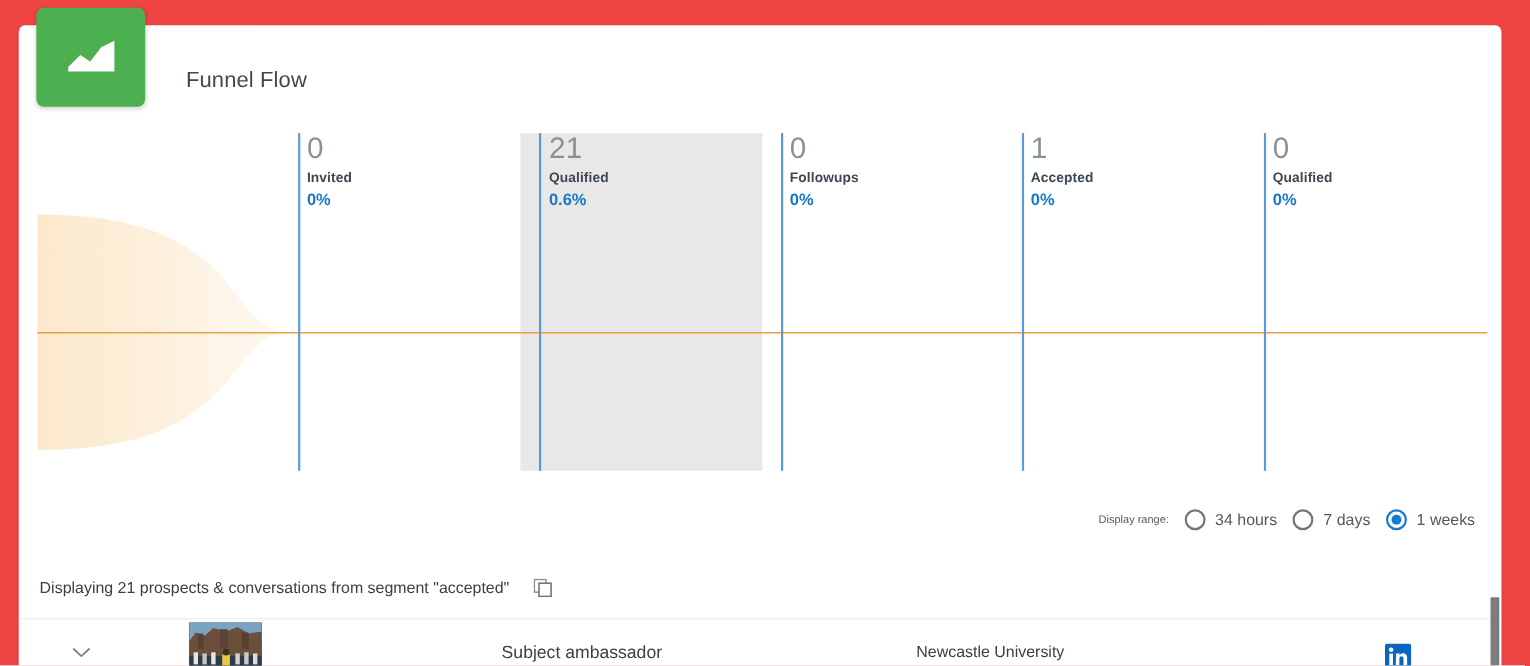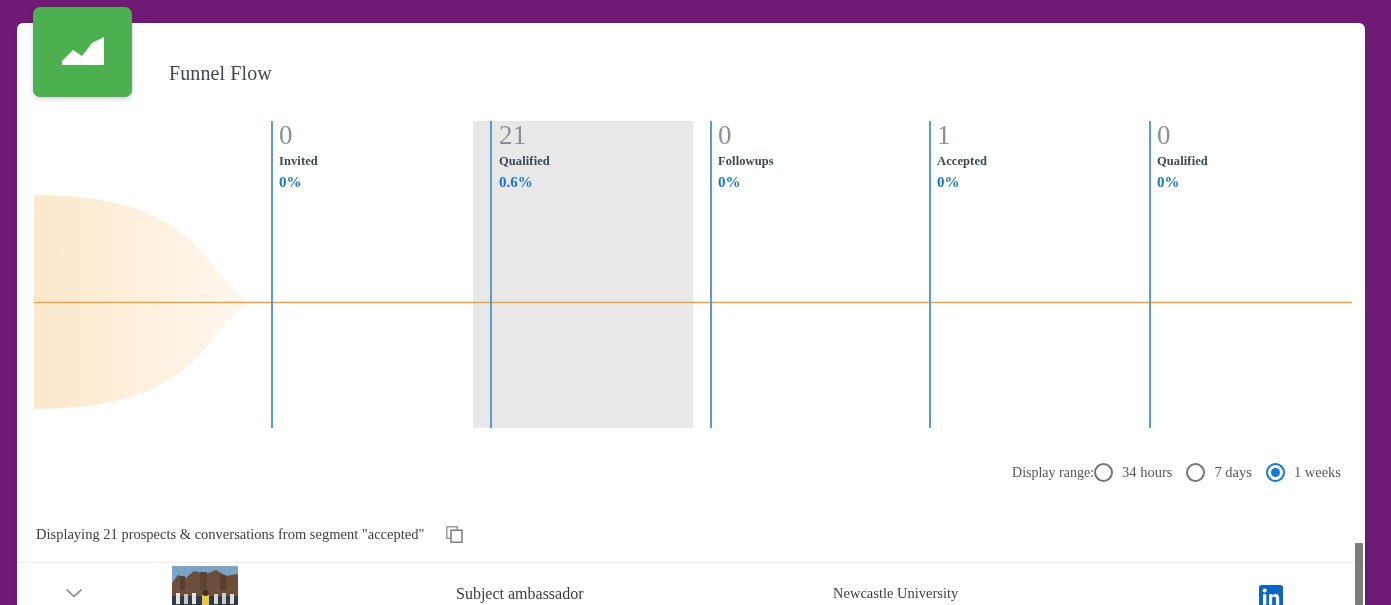--- a/index.html
+++ b/index.html
@@ -10,22 +10,21 @@
     overflow: hidden;
     background: #ebebeb;
     font-family: "Liberation Sans", sans-serif;
     -webkit-font-smoothing: antialiased;
   }
 
   #root {
     position: relative;
     width: 1391px;
     height: 605px;
-    background: #701a75;
-    font-family: Liberation Serif, serif;
+    background: #ef4444;
   }
 
   
   .card {
     position: absolute;
     left: 17px;
     top: 23px;
     width: 1348px;
     height: 600px;
     background: #ffffff;
@@ -126,22 +125,23 @@
   
   .range-row {
     position: absolute;
     right: 24px;
     top: 440px;
     display: flex;
     align-items: center;
     gap: 0;
   }
   .range-label {
-    font-size: 14px;
+    font-size: 10px;
     color: #54585c;
+    margin-right: 14px;
     white-space: nowrap;
   }
   .range-opt {
     display: flex;
     align-items: center;
     margin-right: 14px;
     cursor: pointer;
   }
   .range-opt:last-child { margin-right: 0; }
   .radio {

